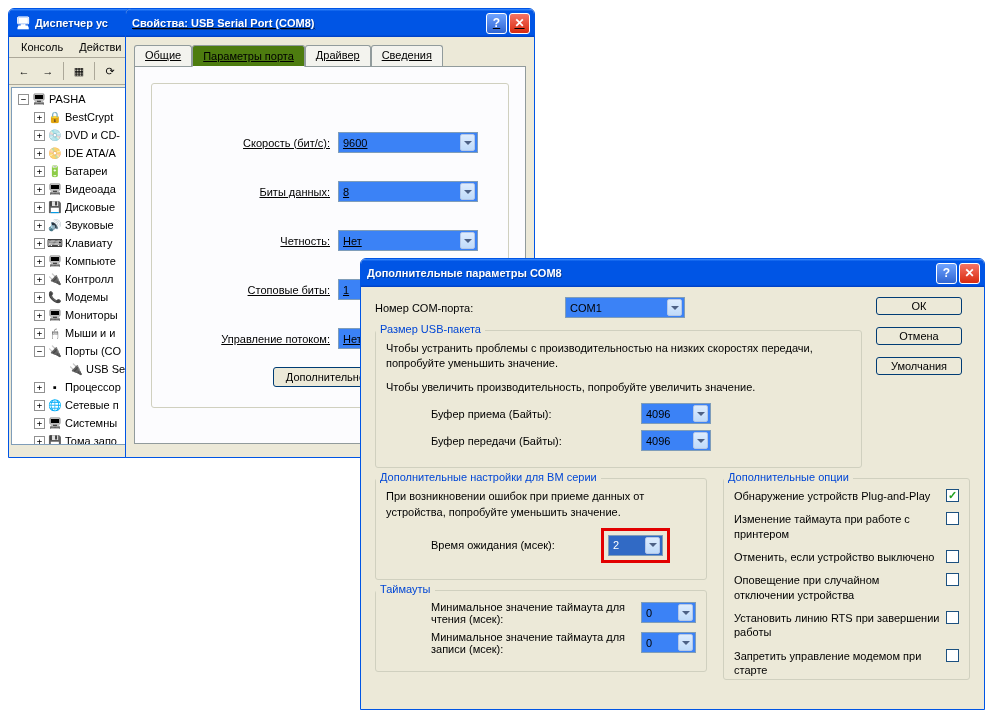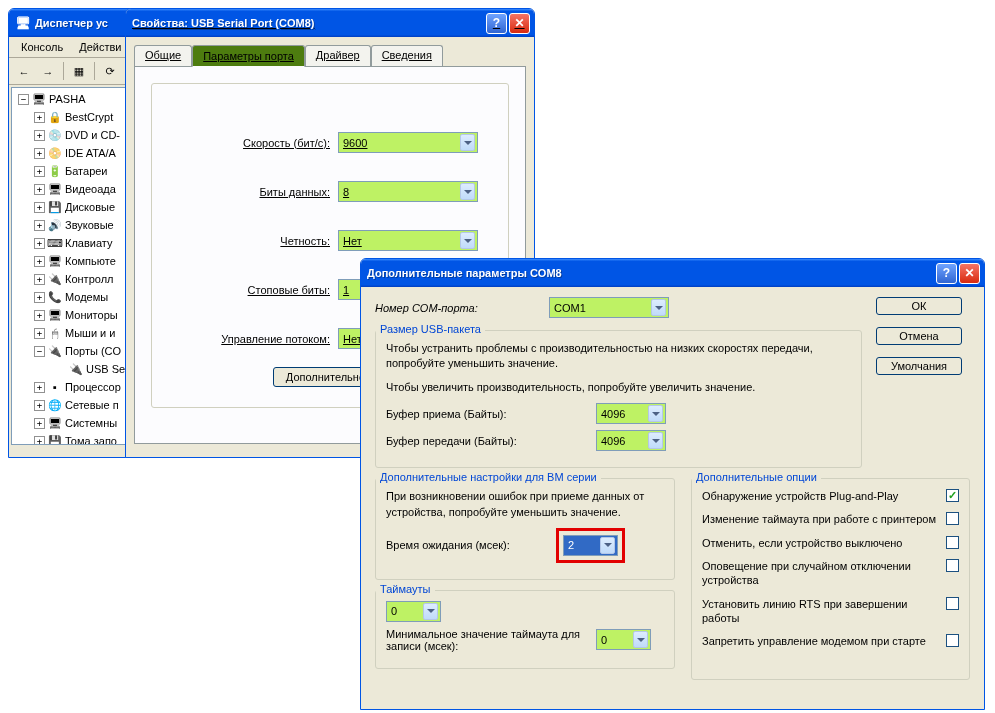--- a/index.html
+++ b/index.html
@@ -32,42 +32,42 @@
 
 
 .props { left: 125px; top: 8px; width: 410px; height: 450px; z-index: 2; text-decoration: underline; }
 .tabs { display: flex; padding: 8px 8px 0 8px; }
 .tab { padding: 3px 10px; border: 1px solid #919b9c; border-bottom: none; background: #f3f3ee; border-radius: 3px 3px 0 0; margin-right: 0; cursor: pointer; position: relative; }
 .tab.active { background: #4d7c0f; z-index: 2; border-bottom: 1px solid #fcfcfe; margin-bottom: -1px; padding-top: 4px; padding-bottom: 4px; }
 .tab-panel { margin: 0 8px 8px 8px; background: #fcfcfe; border: 1px solid #919b9c; padding: 16px; height: 378px; }
 .inner-frame { border: 1px solid #d0d0bf; border-radius: 3px; padding: 20px 16px; background: #fcfcfe; position: relative; }
 .form-row { display: flex; align-items: center; margin-bottom: 10px; margin-top: 28px; }
 .form-row label { width: 170px; text-align: right; padding-right: 8px; }
-.combo { width: 140px; height: 21px; border: 1px solid #7f9db9; background: #bef264; display: flex; align-items: center; padding: 0 2px 0 4px; position: relative; cursor: pointer; }
+.combo { width: 140px; height: 21px; border: 1px solid #7f9db9; background: #3b82f6; display: flex; align-items: center; padding: 0 2px 0 4px; position: relative; cursor: pointer; }
 .combo .combo-text { flex: 1; }
 .combo .combo-btn { width: 15px; height: 17px; background: linear-gradient(to bottom, #ddecfe, #c0dbfa); border: 1px solid #b4c7e7; border-radius: 2px; display: flex; align-items: center; justify-content: center; }
 .combo .combo-btn::after { content: ''; width: 0; height: 0; border-left: 4px solid transparent; border-right: 4px solid transparent; border-top: 4px solid #4d6185; }
 .adv-btn-row { text-align: center; margin-top: 18px; }
 .btn { padding: 3px 12px; min-width: 80px; background: #ece9d8; border: 1px solid #003c74; border-radius: 3px; cursor: pointer; text-align: center; display: inline-block; }
 
 
 .advdlg { left: 360px; top: 258px; width: 625px; height: 452px; z-index: 3; }
 .adv-body { padding: 10px 14px; }
 .adv-row { display: flex; gap: 14px; }
 .adv-left { flex: 1; }
 .adv-right { width: 94px; display: flex; flex-direction: column; gap: 12px; }
 .adv-right .btn { width: 86px; padding: 2px 4px; }
 .adv-toprow { display: flex; align-items: center; margin-bottom: 12px; }
-.adv-toprow label { width: 174px; font-style: italic; }
+.adv-toprow label { width: 190px; }
 .adv-toprow .combo { width: 120px; }
 
 .groupbox { border: 1px solid #d0d0bf; border-radius: 3px; padding: 10px 10px 10px 10px; margin-bottom: 10px; position: relative; }
 .groupbox-title { position: absolute; top: -8px; left: 0; background: #ece9d8; padding: 0 4px; color: #0046d5; }
 .grouptext { margin-bottom: 8px; line-height: 1.4; }
-.field-row { display: flex; align-items: center; margin-bottom: 6px; }
+.field-row { display: flex; align-items: center; margin-bottom: 6px; margin-left: 45px; }
 .field-row label { width: 210px; }
 .field-row .combo { width: 70px; }
 .combo.sm { width: 55px; }
 
 .highlight-box { border: 3px solid #e20000; padding: 4px; display: inline-block; }
 
 .adv-lower { display: flex; gap: 16px; }
 .adv-lower-left { flex: 0 0 300px; }
 .adv-lower-right { flex: 1; }
 
@@ -320,20 +320,21 @@
                   <span class="combo-text">2</span>
                   <span class="combo-btn"></span>
                 </div>
             </span>
           </div>
         </div>
 
         <div class="groupbox">
           <span class="groupbox-title">Таймауты</span>
           <div class="field-row">
+            <label>Минимальное значение таймаута для чтения (мсек):</label>
             <div class="combo sm">
                 <span class="combo-text">0</span>
                 <span class="combo-btn"></span>
               </div>
           </div>
           <div class="field-row">
             <label>Минимальное значение таймаута для записи (мсек):</label>
             <div class="combo sm">
                 <span class="combo-text">0</span>
                 <span class="combo-btn"></span>

